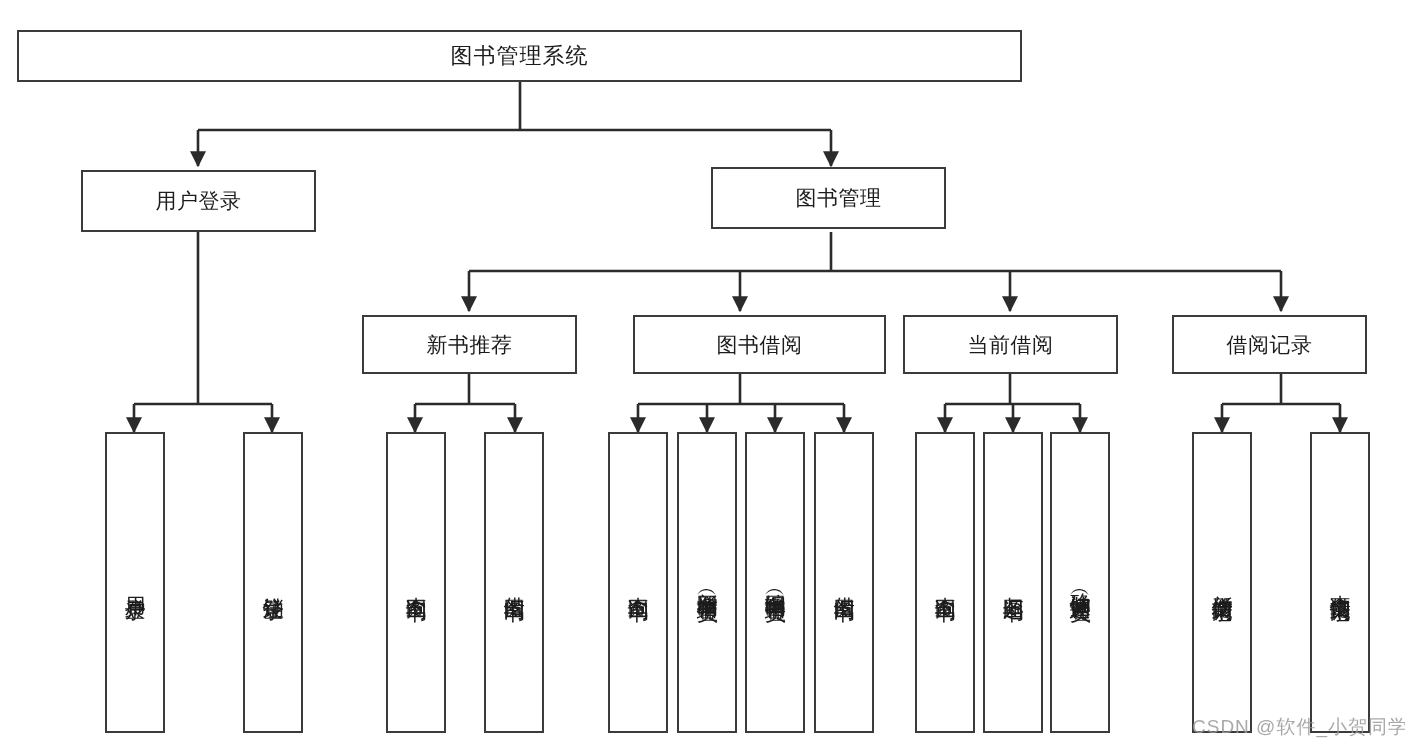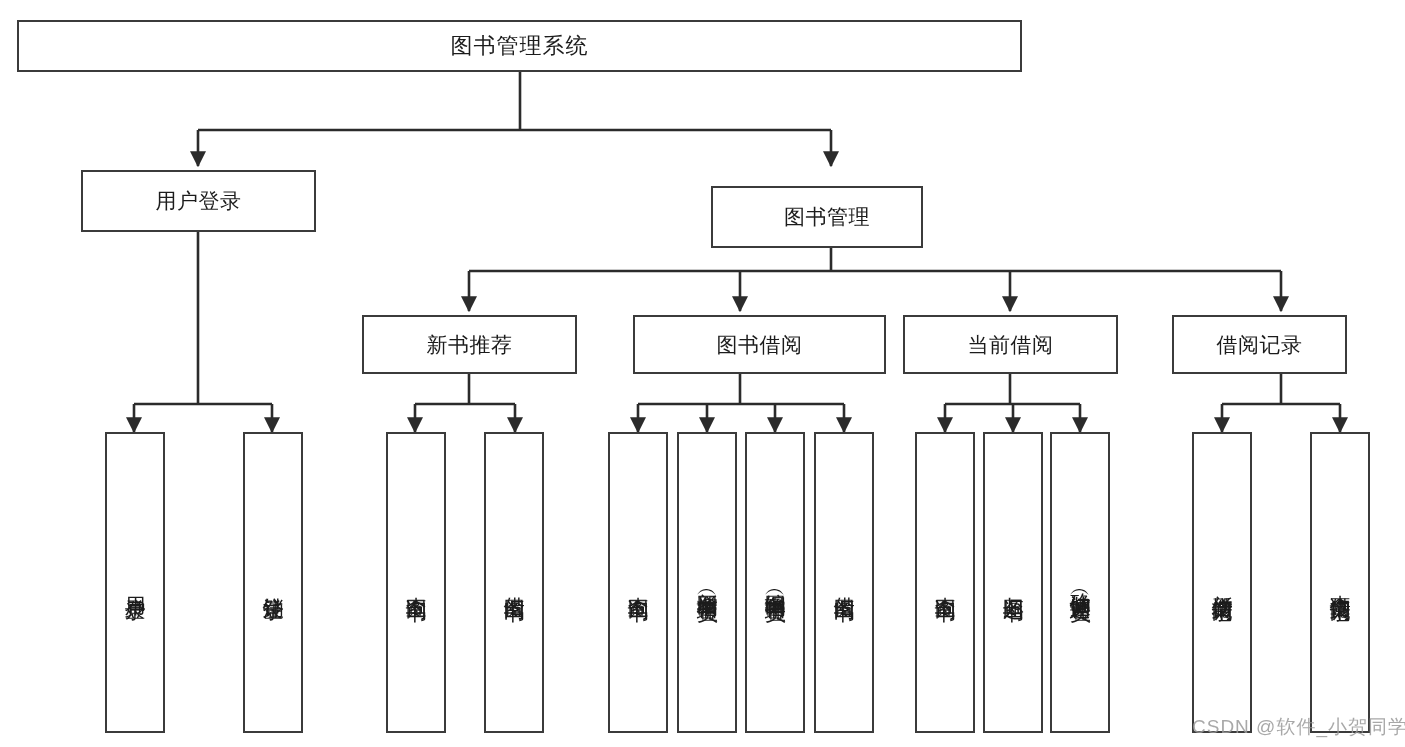--- a/index.html
+++ b/index.html
@@ -118,45 +118,45 @@
       <path d="M 1013 404 L 1013 432" marker-end="url(#arrowhead)"></path>
       <path d="M 1080 404 L 1080 432" marker-end="url(#arrowhead)"></path>
 
       <path d="M 1281 374 L 1281 404"></path>
       <path d="M 1222 404 L 1340 404"></path>
       <path d="M 1222 404 L 1222 432" marker-end="url(#arrowhead)"></path>
       <path d="M 1340 404 L 1340 432" marker-end="url(#arrowhead)"></path>
     </g>
   </svg>
 
-  <div class="node node-root" style="left:17px; top:20px; width:1005px; height:52px;">
+  <div class="node node-root" style="left:17px; top:30px; width:1005px; height:52px;">
     <span>图书管理系统</span>
   </div>
 
   <div class="node node-h" style="left:81px; top:170px; width:235px; height:62px;">
     <span>用户登录</span>
   </div>
 
-  <div class="node node-h" style="left:711px; top:186px; width:212px; height:62px;padding-left:20px;">
+  <div class="node node-h" style="left:711px; top:167px; width:235px; height:62px;padding-left:20px;">
     <span>图书管理</span>
   </div>
 
   <div class="node node-h" style="left:362px; top:315px; width:215px; height:59px;text-align:center;">
     <span>新书推荐</span>
   </div>
 
   <div class="node node-h" style="left:633px; top:315px; width:253px; height:59px;">
     <span>图书借阅</span>
   </div>
 
   <div class="node node-h" style="left:903px; top:315px; width:215px; height:59px;text-align:right;">
     <span>当前借阅</span>
   </div>
 
-  <div class="node node-h" style="left:1172px; top:315px; width:175px; height:59px;">
+  <div class="node node-h" style="left:1172px; top:315px; width:195px; height:59px;">
     <span>借阅记录</span>
   </div>
 
   <div class="node node-v" style="left:105px; top:432px; width:60px; height:301px;">
     <span class="vtext">用户登录</span>
   </div>
 
   <div class="node node-v" style="left:243px; top:432px; width:60px; height:301px;">
     <span class="vtext">注销登录</span>
   </div>

